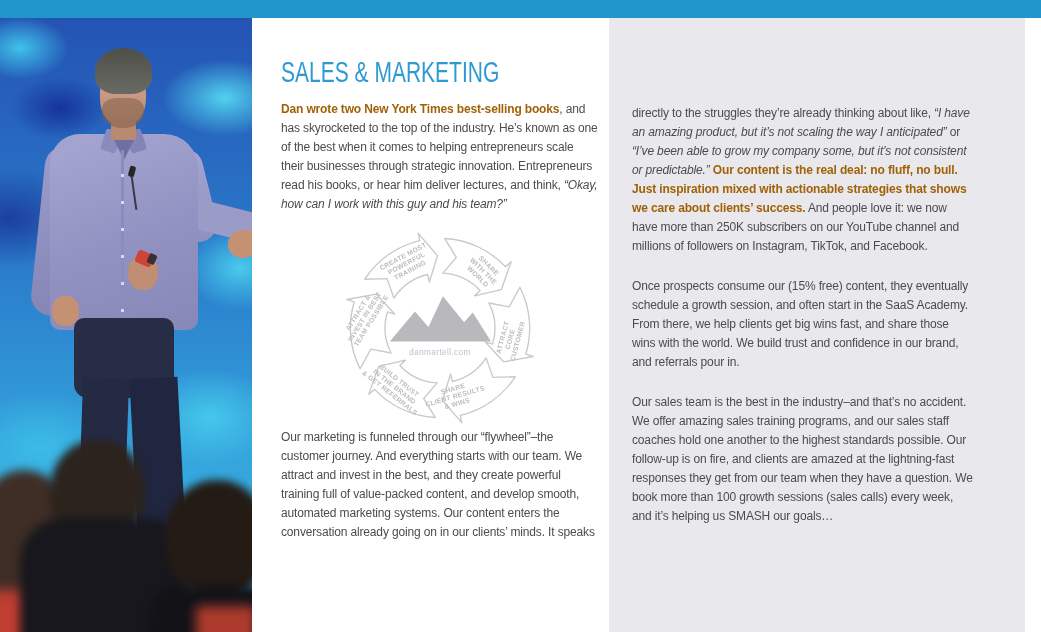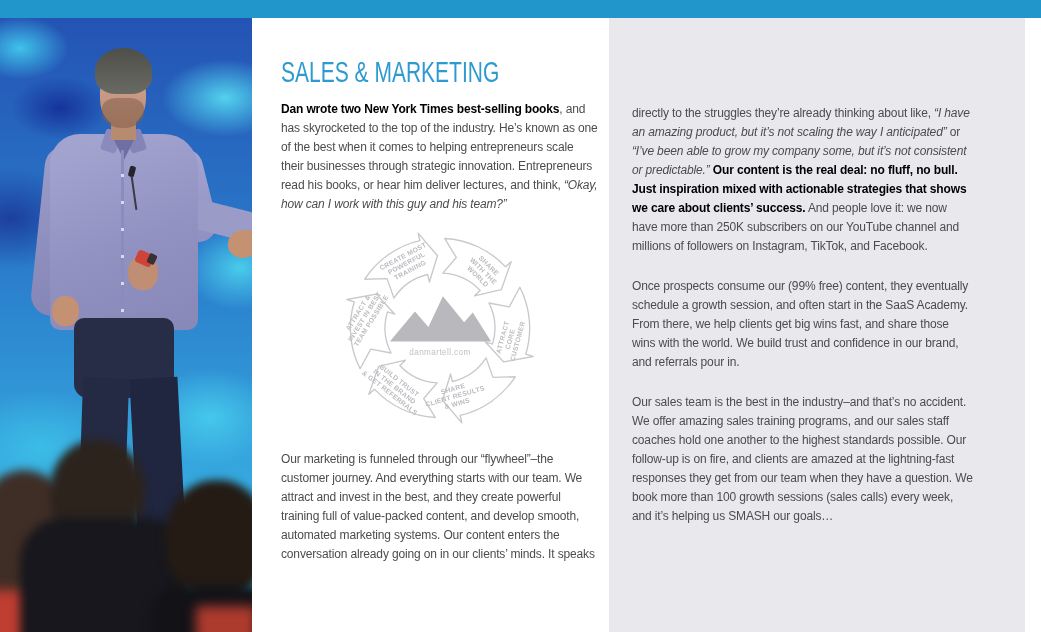--- a/index.html
+++ b/index.html
@@ -53,24 +53,24 @@
   .aud-m-body { left:20px;  top:500px; width:170px; height:140px; background:#17171d; border-radius:44px 44px 0 0; filter:blur(5px); }
   .aud-r-head { left:165px; top:462px; width:104px; height:120px; background:#241b14; border-radius:48%; filter:blur(4px); }
   .aud-r-body { left:150px; top:568px; width:140px; height:80px;  background:#121217; border-radius:30px; filter:blur(5px); }
   .aud-r-red  { left:196px; top:588px; width:60px;  height:50px;  background:#ad3b2d; filter:blur(6px); }
 
   
   .mid { position:absolute; left:252px; top:18px; width:373px; height:614px; background:#fff; padding:39px 26px 0 29px; }
   h1.title { color:#2d9ad1; font-size:30px; line-height:30px; font-weight:400; white-space:nowrap;
              transform:scaleX(.70); transform-origin:0 50%; }
   p { font-size:12px; line-height:19px; color:#4c4c4f; letter-spacing:-0.15px; }
-  p strong { color:#000000; }
+  p strong { color:#a16207; }
   .mid .intro { margin-top:13px; }
   .flywheel { display:block; margin:14px auto 0; }
-  .mid .below { margin-top:22px; }
+  .mid .below { }
 
   
   .rightcol { position:absolute; left:609px; top:18px; width:416px; height:614px; background:#e9e8ed;
               padding:86px 52px 0 23px; }
   .rightcol p { margin-bottom:21px; }
 </style>
 </head>
 <body>
 
 <div class="page">
@@ -164,17 +164,17 @@
           <text y="9">TEAM POSSIBLE</text>
         </g>
       </g>
     </svg>
 
     <p class="below">Our marketing is funneled through our “flywheel”–the customer journey. And everything starts with our team. We attract and invest in the best, and they create powerful training full of value-packed content, and develop smooth, automated marketing systems. Our content enters the conversation already going on in our clients’ minds. It speaks</p>
   </div>
 
   <div class="rightcol">
     <p><span>directly to the struggles they’re already thinking about like, </span><em>“I have an amazing product, but it’s not scaling the way I anticipated”</em><span> or </span><em>“I’ve been able to grow my company some, but it’s not consistent or predictable.” </em><strong>Our content is the real deal: no fluff, no bull. Just inspiration mixed with actionable strategies that shows we care about clients’ success.</strong><span> And people love it: we now have more than 250K subscribers on our YouTube channel and millions of followers on Instagram, TikTok, and Facebook.</span></p>
-    <p>Once prospects consume our (99% free) content, they eventually schedule a growth session, and often start in the SaaS Academy. From there, we help clients get big wins fast, and share those wins with the world. We build trust and confidence in our brand, and referrals pour in.</p>
+    <p>Once prospects consume our (15% free) content, they eventually schedule a growth session, and often start in the SaaS Academy. From there, we help clients get big wins fast, and share those wins with the world. We build trust and confidence in our brand, and referrals pour in.</p>
     <p>Our sales team is the best in the industry–and that’s no accident. We offer amazing sales training programs, and our sales staff coaches hold one another to the highest standards possible. Our follow-up is on fire, and clients are amazed at the lightning-fast responses they get from our team when they have a question. We book more than 100 growth sessions (sales calls) every week, and it’s helping us SMASH our goals…</p>
   </div>
 
 </div>
 
 </body></html>

